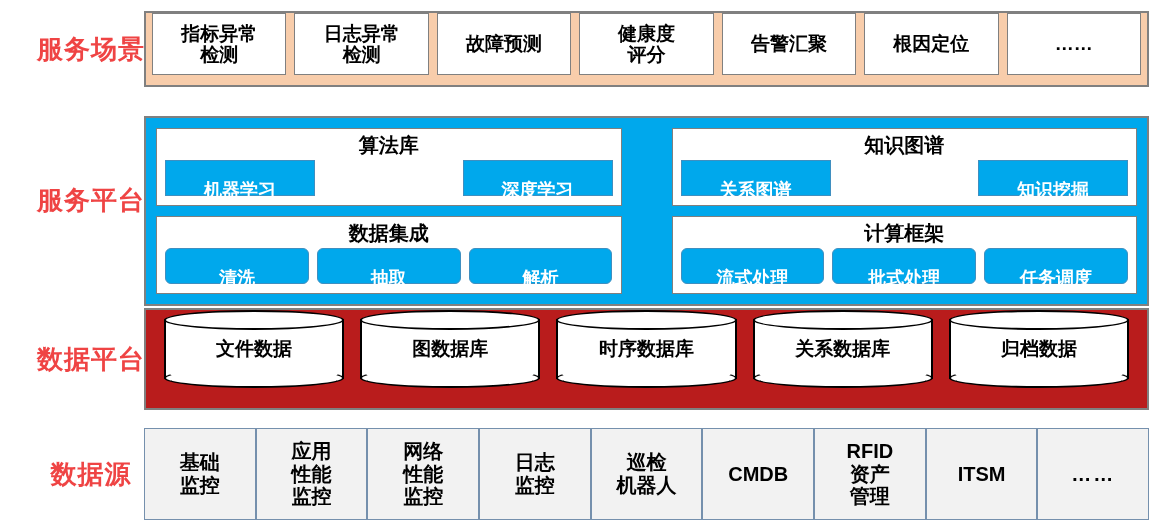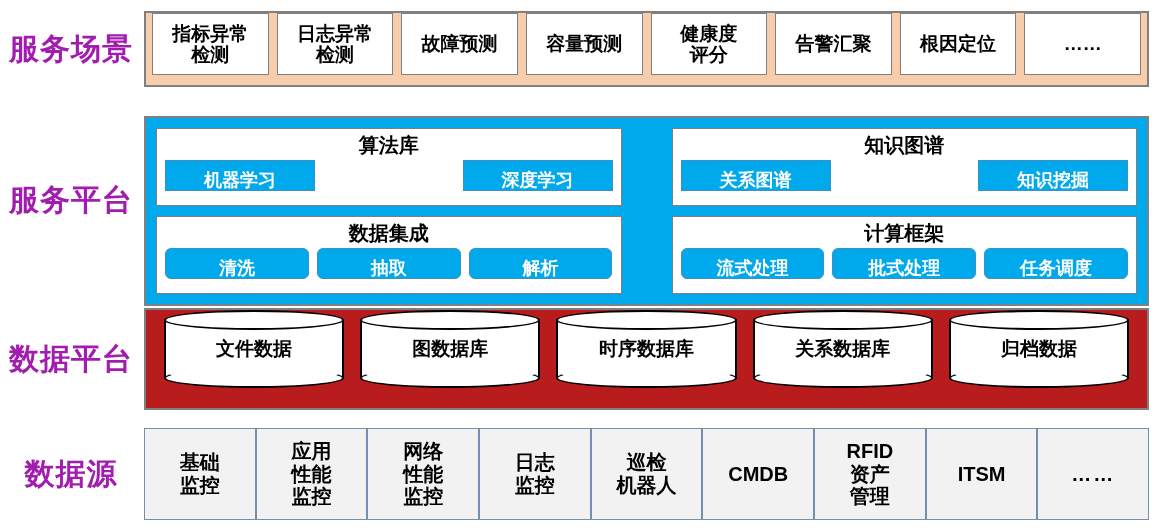--- a/index.html
+++ b/index.html
@@ -21,25 +21,26 @@
   }
 
   
   .row-label {
     position: absolute;
     left: 0;
     width: 142px;
     display: flex;
     align-items: center;
     justify-content: center;
-    font-size: 30px;
-    font-weight: bold;
-    color: #a21caf;
+    font-size: 26px;
+    font-weight: bold;
+    color: #ef4444;
     letter-spacing: 1px;
     white-space: nowrap;
+    padding-left: 20px;
   }
 
   
   .band {
     position: absolute;
     box-sizing: border-box;
     border: 2px solid #808080;
     display: flex;
     align-items: flex-start;
   }
@@ -118,21 +119,21 @@
   .chip-row.two { justify-content: space-between; }
   .chip-row.three { justify-content: space-between; }
   .chip {
     box-sizing: border-box;
     background: #00a8ec;
     border: 1px solid #3f8fc0;
     color: #ffffff;
     font-size: 18px;
     font-weight: bold;
     text-align: center;
-    padding: 7px 6px;
+    padding: 17px 6px;
     height: 31px;
     line-height: 24px;
     white-space: nowrap;
   }
   .chip-row.two .chip { width: 150px; }
   .chip-row.three .chip { flex: 1 1 0; border-radius: 6px; }
 
   
   #datalayer-band {
     left: 144px;
@@ -222,21 +223,20 @@
   <div class="row-label" style="top:308px;height:102px;">数据平台</div>
 
   <div class="row-label" style="top:428px;height:92px;">数据源</div>
 
   <div id="scenario-band" class="band band-scenario">
     <div class="scenario-box">指标异常
 检测</div>
     <div class="scenario-box">日志异常
 检测</div>
     <div class="scenario-box">故障预测</div>
-    <div class="scenario-box">容量预测</div>
     <div class="scenario-box">健康度
 评分</div>
     <div class="scenario-box">告警汇聚</div>
     <div class="scenario-box">根因定位</div>
     <div class="scenario-box">……</div>
   </div>
 
   <div id="platform-band" class="band band-platform">
 
     <div class="platform-grid">

